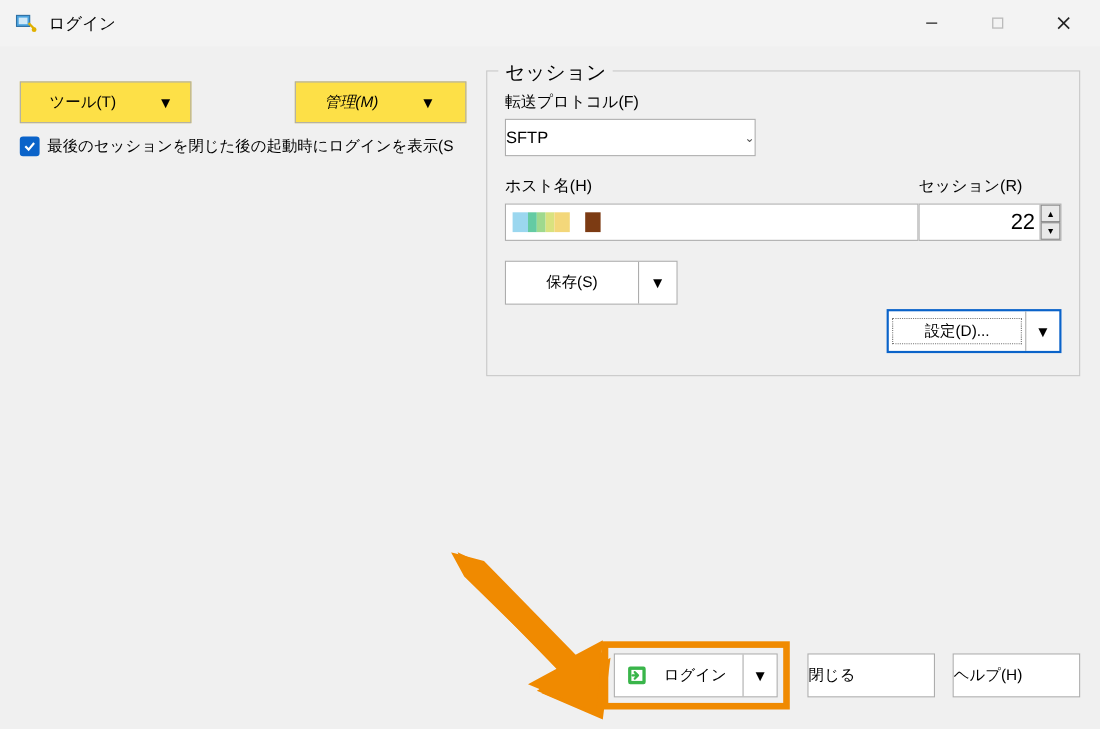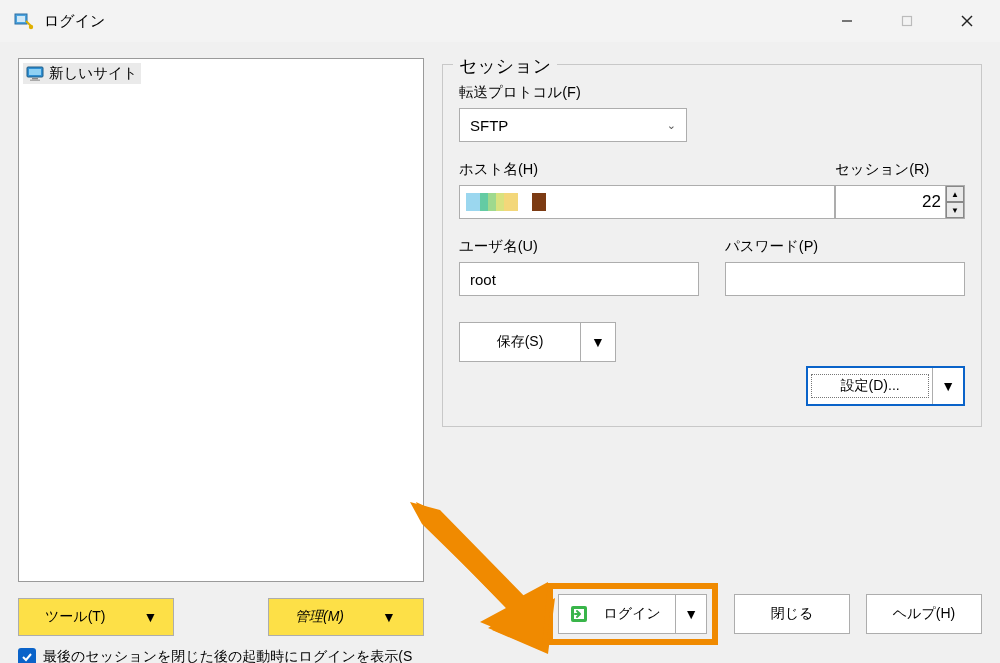--- a/index.html
+++ b/index.html
@@ -30,29 +30,29 @@
     
     .checkbox-row { display: flex; align-items: center; gap: 7px; margin-top: 12px; }
     .checkbox-row .cb { width: 18px; height: 18px; background:#0a63c9; border-radius:3px; display:flex; align-items:center; justify-content:center; }
     
     
     .right-col { flex: 1; display: flex; flex-direction: column; }
     .session-group { border: 1px solid #c8c8c8; padding: 12px 16px 20px 16px; position: relative; margin-top: 6px; }
     .session-group .legend { position: absolute; top: -11px; left: 10px; background: #f0f0f0; padding: 0 6px; font-size: 18px; }
     
     .field-label { font-size: 14.5px; margin-bottom: 6px; }
-    .select, .text-input { background:#fff; border:1px solid #adadad; height: 34px; display:flex; align-items:center; padding: 0 10px; font-size:15px; width:100%; }
+    .select, .text-input { background:#fff; border:1px solid #adadad; height: 34px; display:flex; align-items:center; padding: 0 0; font-size:15px; width:100%; }
     .select { justify-content: space-between; width: 228px; }
     
     .row-protocol { margin-bottom: 18px; margin-top: 6px; }
     .row-host { display:flex; margin-bottom: 18px; }
     .host-col { flex: 1; min-width: 0; }
     .port-col { width: 130px; }
     .port-input { display:flex; align-items:center; background:#fff; border:1px solid #adadad; height:34px; padding-left:8px; }
-    .port-input .val { flex:1; text-align:right; padding-right:4px; font-size:17px; }
+    .port-input .val { flex:1; text-align:right; padding-right:4px; font-size:20px; }
     .spinner { display:flex; flex-direction:column; border-left:1px solid #adadad; }
     .spinner div { width:18px; height:16px; display:flex; align-items:center; justify-content:center; font-size:8px; border:1px solid #888; background:#e9e9e9; }
     
     .row-user { display:flex; gap: 26px; margin-bottom: 26px; }
     .user-col, .pass-col { flex: 1; }
     
     .row-save { display:flex; justify-content: space-between; }
     .save-btn, .settings-btn { display:inline-flex; align-items:center; background:#fff; border:1px solid #adadad; height:40px; }
     .save-btn .lbl { width: 120px; text-align:center; }
     .save-btn .sep, .settings-btn .sep { border-left:1px solid #adadad; height:100%; }
@@ -61,21 +61,21 @@
     .settings-btn .lbl { width: 118px; text-align:center; border:1px dotted #777; margin: 3px; padding: 2px 0; }
     .settings-btn .caret { padding: 0 8px; }
     
     .bottom-btns { position:absolute; right:18px; bottom:18px; display:flex; gap:16px; align-items:center; }
     .login-highlight { border: 6px solid #f08a00; padding: 5px; }
     .login-btn { display:inline-flex; align-items:center; background:#fff; border:1px solid #adadad; height:40px; }
     .login-btn .icon-box { margin-left:10px; }
     .login-btn .lbl { width: 86px; text-align:center; }
     .login-btn .sep { border-left:1px solid #adadad; height:100%; }
     .login-btn .caret { padding: 0 8px; }
-    .plain-btn { background:#fff; border:1px solid #adadad; height:40px; width:116px; display:flex; align-items:center; justify-content:center; }
+    .plain-btn { background:#fff; border:1px solid #adadad; height:40px; width:116px; display:flex; align-items:center; justify-content:flex-start; }
     
     
     .host-squares { display:flex; gap:0; align-items:center; }
     .sq { width:14px; height:18px; }
     .sq.gap { width:14px; background:transparent; }
     
     
     .arrow-annot { position:absolute; left:400px; top:460px; pointer-events:none; }
     
     svg { display:block; }
@@ -111,33 +111,20 @@
           <line x1="2" y1="2" x2="12" y2="12" stroke="#222" stroke-width="1.4"></line>
           <line x1="12" y1="2" x2="2" y2="12" stroke="#222" stroke-width="1.4"></line>
         </svg>
     </div>
   </div>
 </div>
 
 <div class="client">
 
   <div class="left-col">
-    <div class="site-list">
-      <div class="site-item">
-        <span>
-          <svg width="18" height="16" viewBox="0 0 18 16">
-            <rect x="1" y="1" width="16" height="10" rx="1" fill="#2f8fd3" stroke="#1f5d86"></rect>
-            <rect x="3" y="3" width="12" height="6" fill="#8fd1f4"></rect>
-            <rect x="6" y="12" width="6" height="1.5" fill="#888"></rect>
-            <rect x="4" y="13.5" width="10" height="1.5" fill="#aaa"></rect>
-          </svg>
-        </span>
-        <span>新しいサイト</span>
-      </div>
-    </div>
 
     <div class="left-buttons">
       <div class="split-btn tool-btn">
         <span class="lbl">ツール(T)</span>
         <span class="caret">▼</span>
       </div>
       <div class="split-btn manage-btn">
         <span class="lbl">管理(M)</span>
         <span class="caret">▼</span>
       </div>
@@ -185,34 +172,20 @@
           <div class="port-input">
             <span class="val">22</span>
             <div class="spinner">
               <div>▲</div>
               <div>▼</div>
             </div>
           </div>
         </div>
       </div>
 
-      <div class="row-user">
-        <div class="user-col">
-          <div class="field-label">ユーザ名(U)</div>
-          <div class="text-input">
-            <span>root</span>
-          </div>
-        </div>
-        <div class="pass-col">
-          <div class="field-label">パスワード(P)</div>
-          <div class="text-input">
-            <span></span>
-          </div>
-        </div>
-      </div>
 
       <div class="row-save">
         <div class="save-btn">
           <span class="lbl">保存(S)</span>
           <span class="sep"></span>
           <span class="caret">▼</span>
         </div>
         <div class="settings-btn">
           <span class="lbl">設定(D)...</span>
           <span class="sep"></span>

